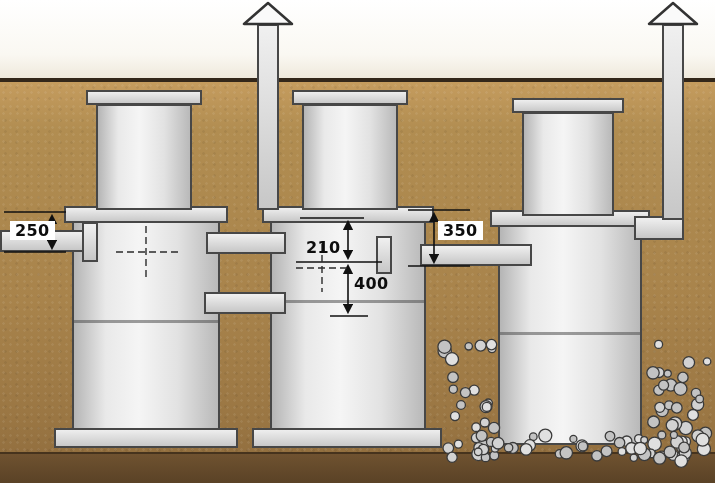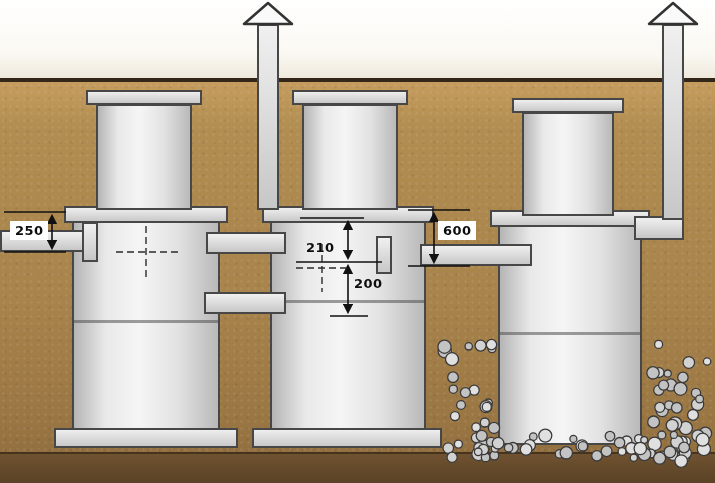--- a/index.html
+++ b/index.html
@@ -14,21 +14,21 @@
           radial-gradient(rgba(0,0,0,.06) 1px, transparent 1.6px),
           linear-gradient(180deg,#c59c5e 0%,#b18d51 12%,#a8834b 55%,#9a7643 84%,#8d6a3c 100%);
         background-size:7px 7px,11px 11px,100% 100%;}
   .soil-bottom{left:0;top:452px;width:715px;height:31px;
         background:linear-gradient(180deg,#6f5230,#5a4226);border-top:2px solid #46331d;}
   .cyl{background:linear-gradient(90deg,#b5b5b5 0%,#e9e9e9 22%,#f5f5f5 45%,#e2e2e2 72%,#b9b9b9 100%);
        border:2px solid #474747;}
   .slab{background:linear-gradient(180deg,#eeeeee,#c9c9c9);border:2px solid #474747;}
   .pipe{background:linear-gradient(180deg,#f0f0f0,#c7c7c7);border:2px solid #474747;}
   .joint{background:rgba(80,80,80,.55);}
-  .dim-label{position:absolute;font-size:13px;font-weight:700;color:#0d0d0d;letter-spacing:.4px;line-height:19px;}
+  .dim-label{position:absolute;font-size:16px;font-weight:700;color:#0d0d0d;letter-spacing:.4px;line-height:19px;}
   .boxed{background:#ffffff;padding:0 5px;}
   svg{display:block;}
 </style>
 </head>
 <body>
 
 <div class="scene">
 
   <div class="abs sky"></div>
   <div class="abs groundline"></div>
@@ -206,16 +206,16 @@
         <circle cx="644.4" cy="454.2" r="6.4" fill="#c3c3c3" stroke="#3a3a3a" stroke-width="1.3"></circle>
         <circle cx="622.0" cy="451.5" r="3.9" fill="#e0e0e0" stroke="#3a3a3a" stroke-width="1.3"></circle>
         <circle cx="702.6" cy="439.7" r="6.5" fill="#e0e0e0" stroke="#3a3a3a" stroke-width="1.3"></circle>
         <circle cx="640.3" cy="448.5" r="6.2" fill="#e0e0e0" stroke="#3a3a3a" stroke-width="1.3"></circle>
         <circle cx="498.1" cy="443.2" r="5.8" fill="#d2d2d2" stroke="#3a3a3a" stroke-width="1.3"></circle>
       </g>
   </svg>
 
   <div class="dim-label boxed" style="left:10px;top:221px;">250</div>
   <div class="dim-label" style="left:306px;top:238px;">210</div>
-  <div class="dim-label" style="left:354px;top:274px;">200</div>
-  <div class="dim-label boxed" style="left:438px;top:221px;">600</div>
+  <div class="dim-label" style="left:354px;top:274px;">400</div>
+  <div class="dim-label boxed" style="left:438px;top:221px;">350</div>
 
 </div>
 
 </body></html>

